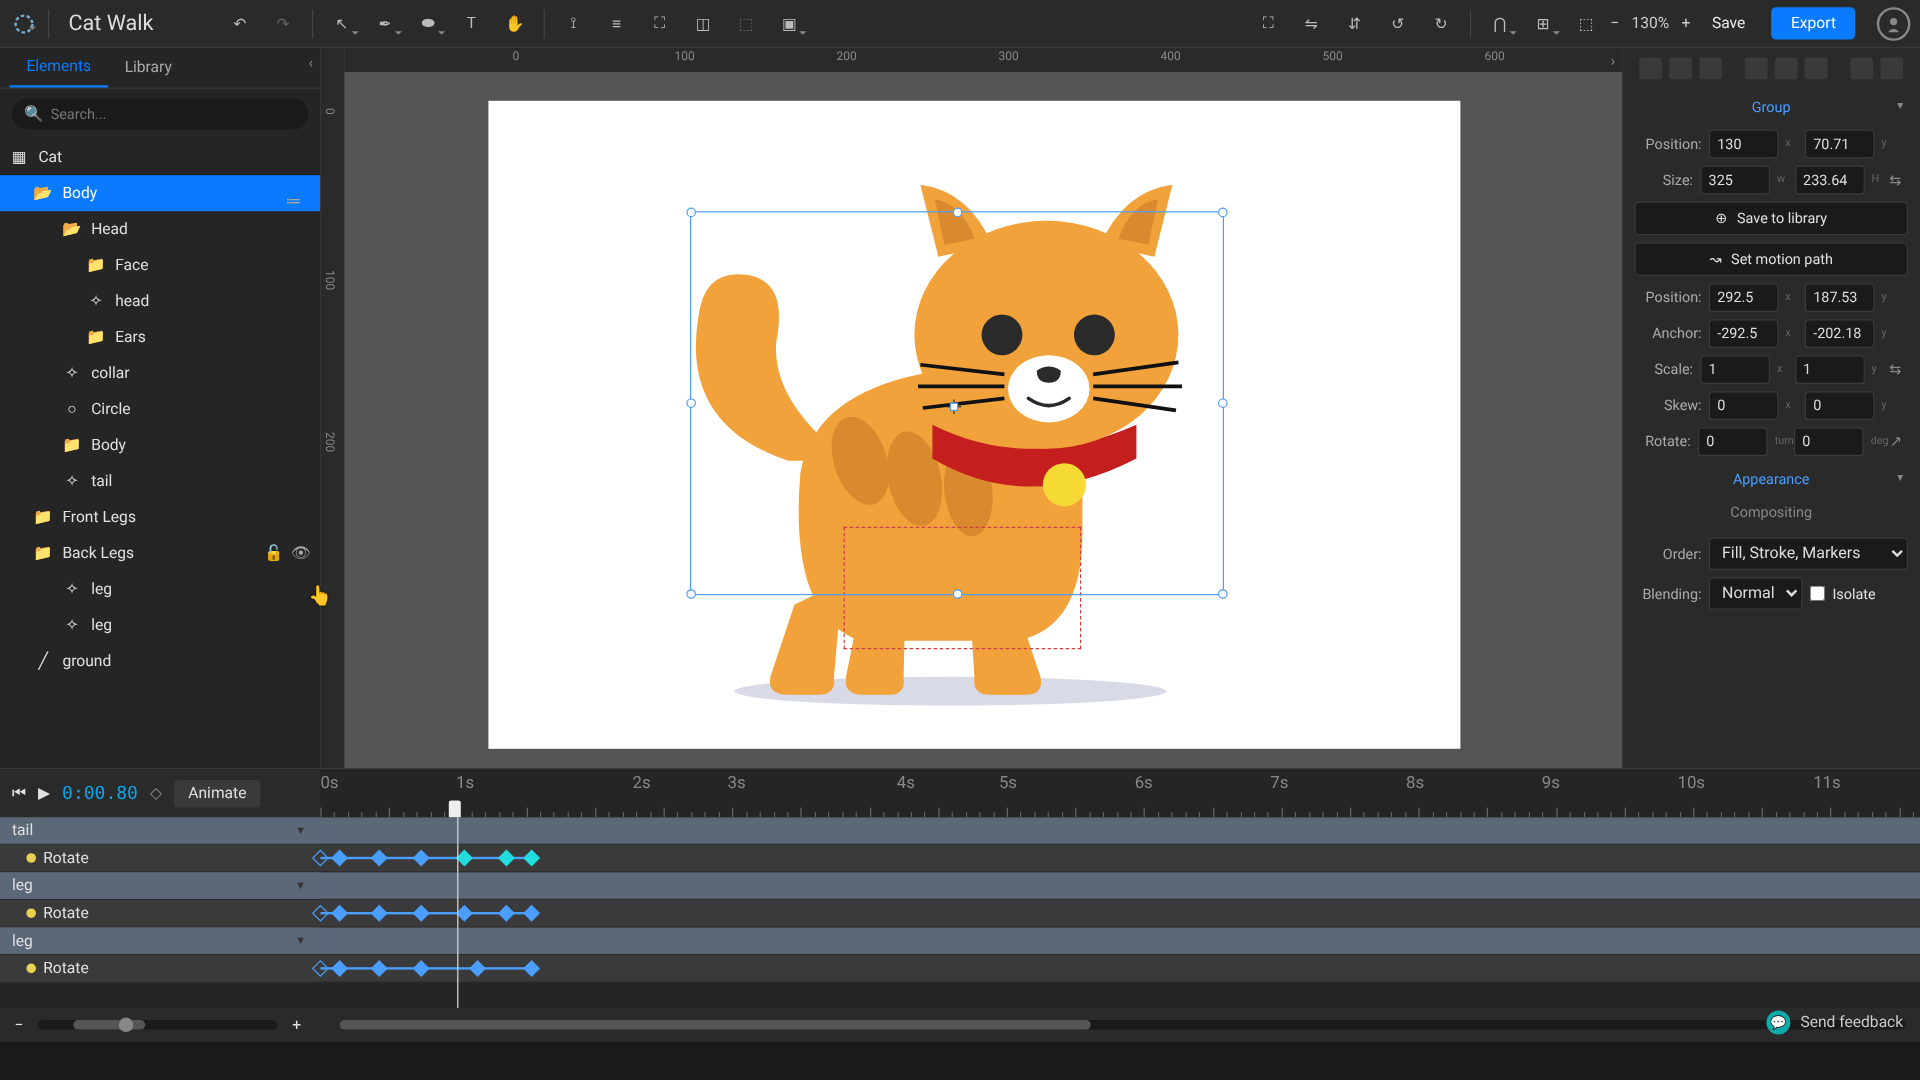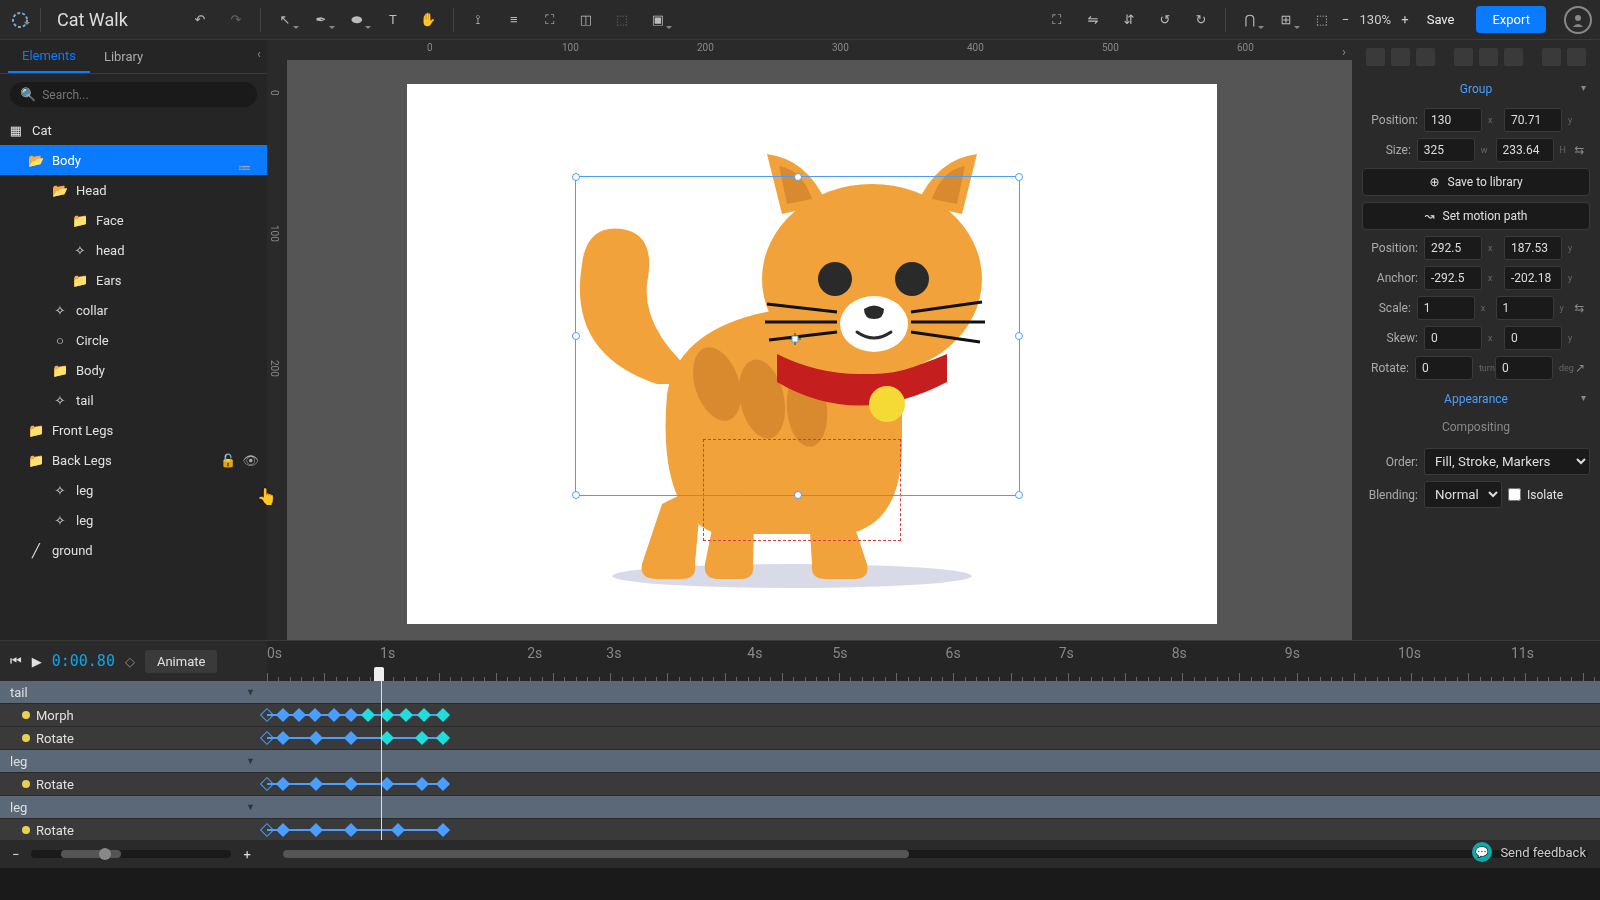--- a/index.html
+++ b/index.html
@@ -551,40 +551,20 @@
   <div class="track-row">
         <div class="track-label">
           <span>tail</span>
           <span class="track-collapse">▼</span>
         </div>
         <div class="track-lane"></div>
       </div>
       <div class="track-row prop">
         <div class="track-label">
           <span class="dot-yellow"></span>
-          <span>Morph</span>
-        </div>
-        <div class="track-lane">
-          <div class="kf-line" style="left: 0%; width: 13.2%;"></div>
-          <div class="kf hollow" style="left: 0%;"></div>
-          <div class="kf blue" style="left: 1.2%;"></div>
-          <div class="kf blue" style="left: 2.4%;"></div>
-          <div class="kf blue" style="left: 3.6%;"></div>
-          <div class="kf blue" style="left: 5%;"></div>
-          <div class="kf blue" style="left: 6.3%;"></div>
-          <div class="kf cyan" style="left: 7.6%;"></div>
-          <div class="kf cyan" style="left: 9%;"></div>
-          <div class="kf cyan" style="left: 10.4%;"></div>
-          <div class="kf cyan" style="left: 11.8%;"></div>
-          <div class="kf cyan" style="left: 13.2%;"></div>
-        </div>
-      </div>
-      <div class="track-row prop">
-        <div class="track-label">
-          <span class="dot-yellow"></span>
           <span>Rotate</span>
         </div>
         <div class="track-lane">
           <div class="kf-line" style="left: 0%; width: 13.2%;"></div>
           <div class="kf hollow" style="left: 0%;"></div>
           <div class="kf blue" style="left: 1.2%;"></div>
           <div class="kf blue" style="left: 3.7%;"></div>
           <div class="kf blue" style="left: 6.3%;"></div>
           <div class="kf cyan" style="left: 9%;"></div>
           <div class="kf cyan" style="left: 11.6%;"></div>

